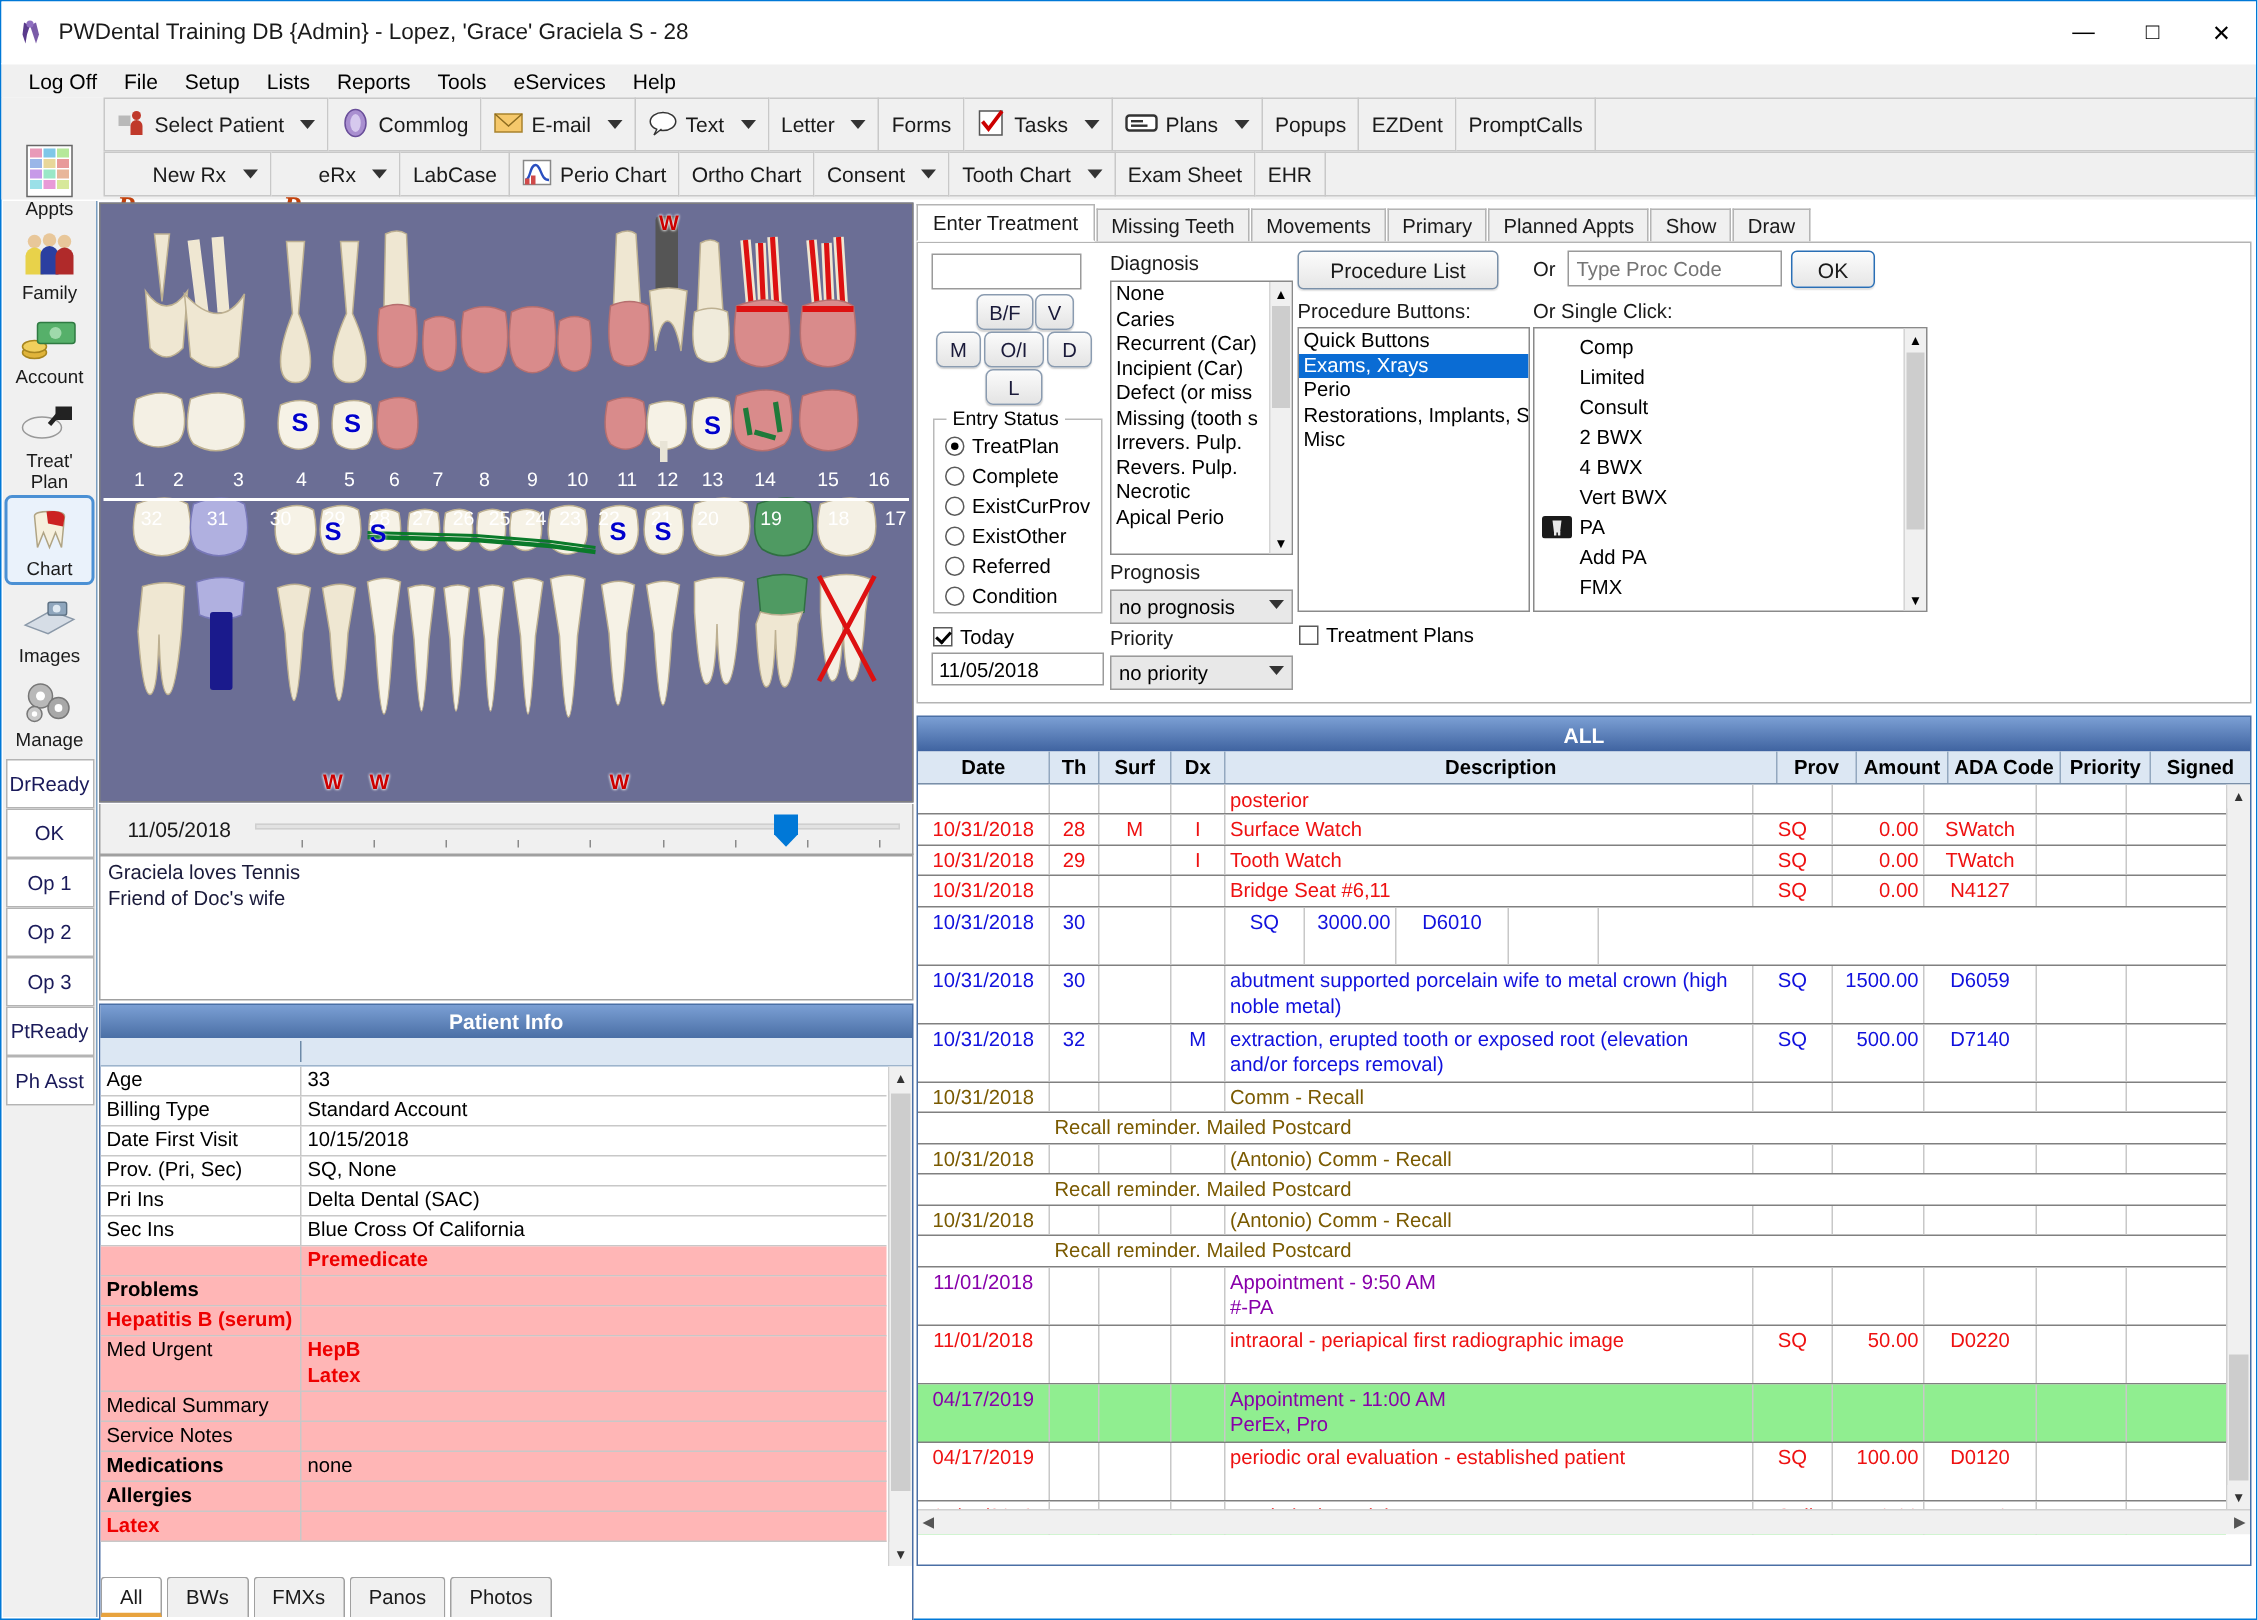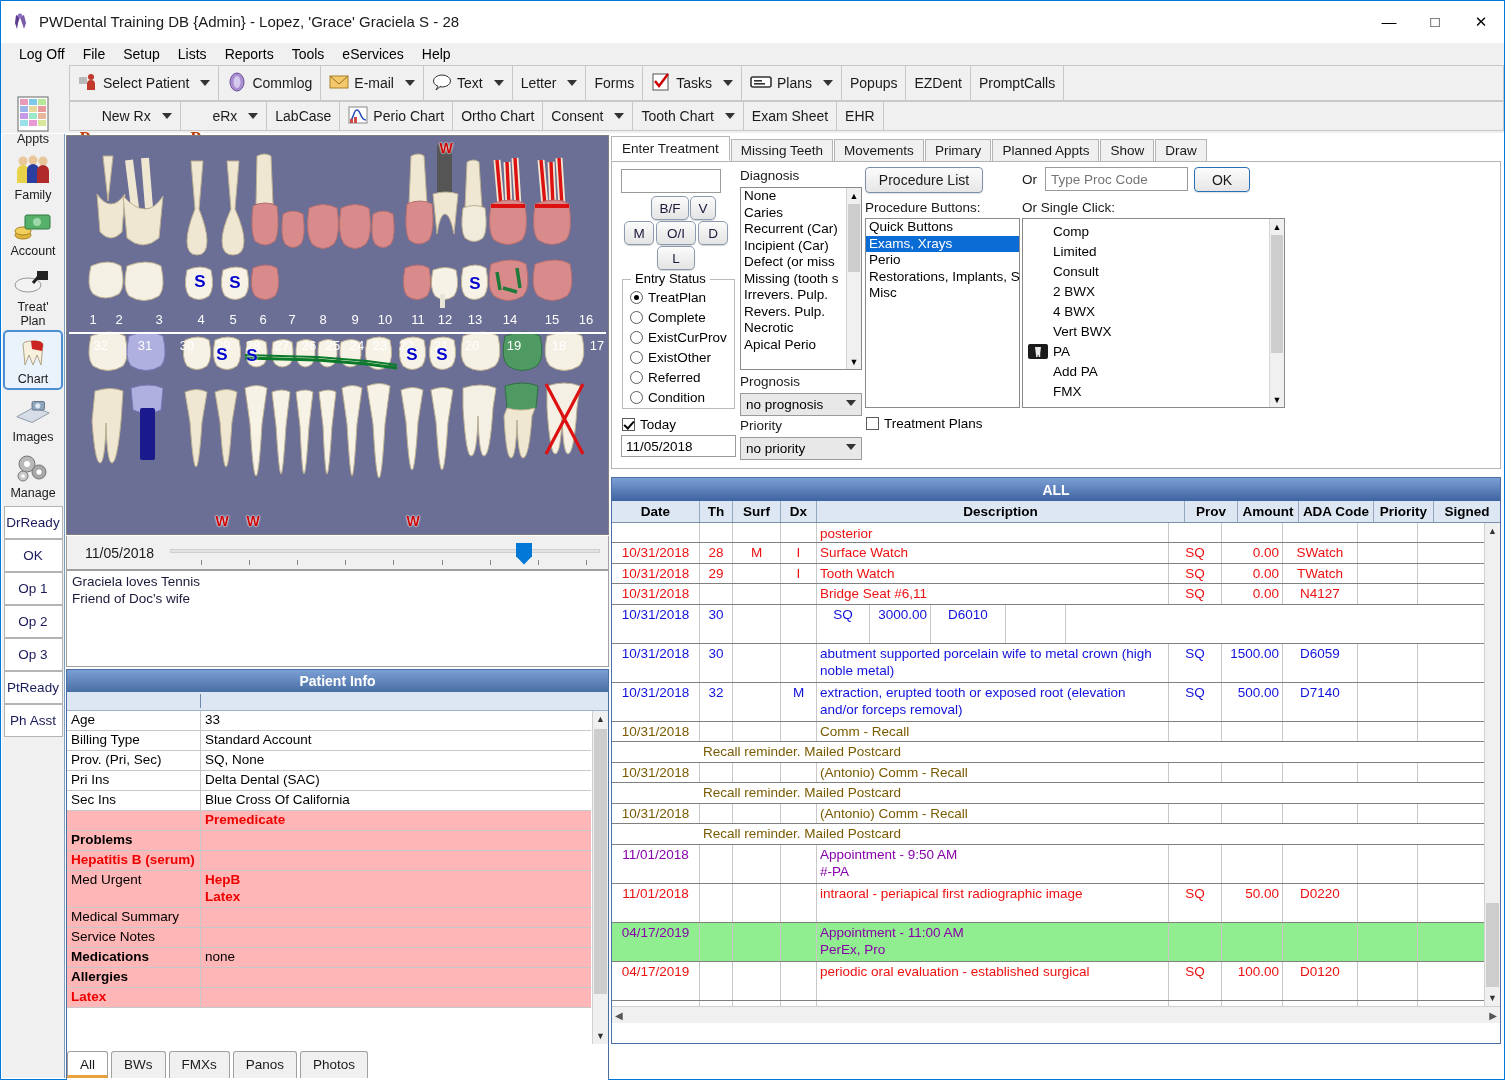--- a/index.html
+++ b/index.html
@@ -647,20 +647,24 @@
     <div class="pinfo-sub"></div>
     <div class="pinfo-body">
       <div style="margin-right:17px">
         <div class="pi-row">
           <div class="pi-k">Age</div>
           <div class="pi-v">33</div>
         </div>
         <div class="pi-row">
           <div class="pi-k">Billing Type</div>
           <div class="pi-v">Standard Account</div>
+        </div>
+        <div class="pi-row">
+          <div class="pi-k">Date First Visit</div>
+          <div class="pi-v">10/15/2018</div>
         </div>
         <div class="pi-row">
           <div class="pi-k">Prov. (Pri, Sec)</div>
           <div class="pi-v">SQ, None</div>
         </div>
         <div class="pi-row">
           <div class="pi-k">Pri Ins</div>
           <div class="pi-v">Delta Dental (SAC)</div>
         </div>
         <div class="pi-row">
@@ -804,21 +808,21 @@
         <span>no prognosis</span>
         <span class="cv"></span>
       </div>
 
       <div class="group-lbl" style="position:absolute;left:128px;top:256px;">Priority</div>
       <div class="combo" style="position:absolute;left:128px;top:275px;width:122px;">
         <span>no priority</span>
         <span class="cv"></span>
       </div>
 
-      <div class="btn3d" style="position:absolute;left:253px;top:5px;width:118px;height:26px;">Procedure List</div>
+      <div class="btn3d" style="position:absolute;left:253px;top:5px;width:134px;height:26px;">Procedure List</div>
 
       <div class="group-lbl" style="position:absolute;left:253px;top:38px;">Procedure Buttons:</div>
       <div class="listbox" style="position:absolute;left:253px;top:56px;width:155px;height:190px;">
         <div class="li">Quick Buttons</div>
         <div class="li sel">Exams, Xrays</div>
         <div class="li">Perio</div>
         <div class="li">Restorations, Implants, S</div>
         <div class="li">Misc</div>
       </div>
 
@@ -1064,21 +1068,21 @@
           <div class="gcell c" style="width:75px"></div>
           <div class="gcell" style="width:60px"></div>
           <div class="gcell" style="width:66px;border-right:none"></div>
         </div>
 
         <div class="grow" style="height:39px">
           <div class="gcell c c-red" style="width:88px">04/17/2019</div>
           <div class="gcell c c-red" style="width:33px"></div>
           <div class="gcell c c-red" style="width:48px"></div>
           <div class="gcell c c-red" style="width:36px"></div>
-          <div class="gcell c-red" style="flex:1">periodic oral evaluation - established surgical</div>
+          <div class="gcell c-red" style="flex:1">periodic oral evaluation - established patient</div>
           <div class="gcell c c-red" style="width:53px">SQ</div>
           <div class="gcell r c-red" style="width:61px">100.00</div>
           <div class="gcell c c-red" style="width:75px">D0120</div>
           <div class="gcell" style="width:60px"></div>
           <div class="gcell" style="width:66px;border-right:none"></div>
         </div>
 
         <div class="grow">
           <div class="gcell c c-red" style="width:88px">04/17/2019</div>
           <div class="gcell c c-red" style="width:33px"></div>

